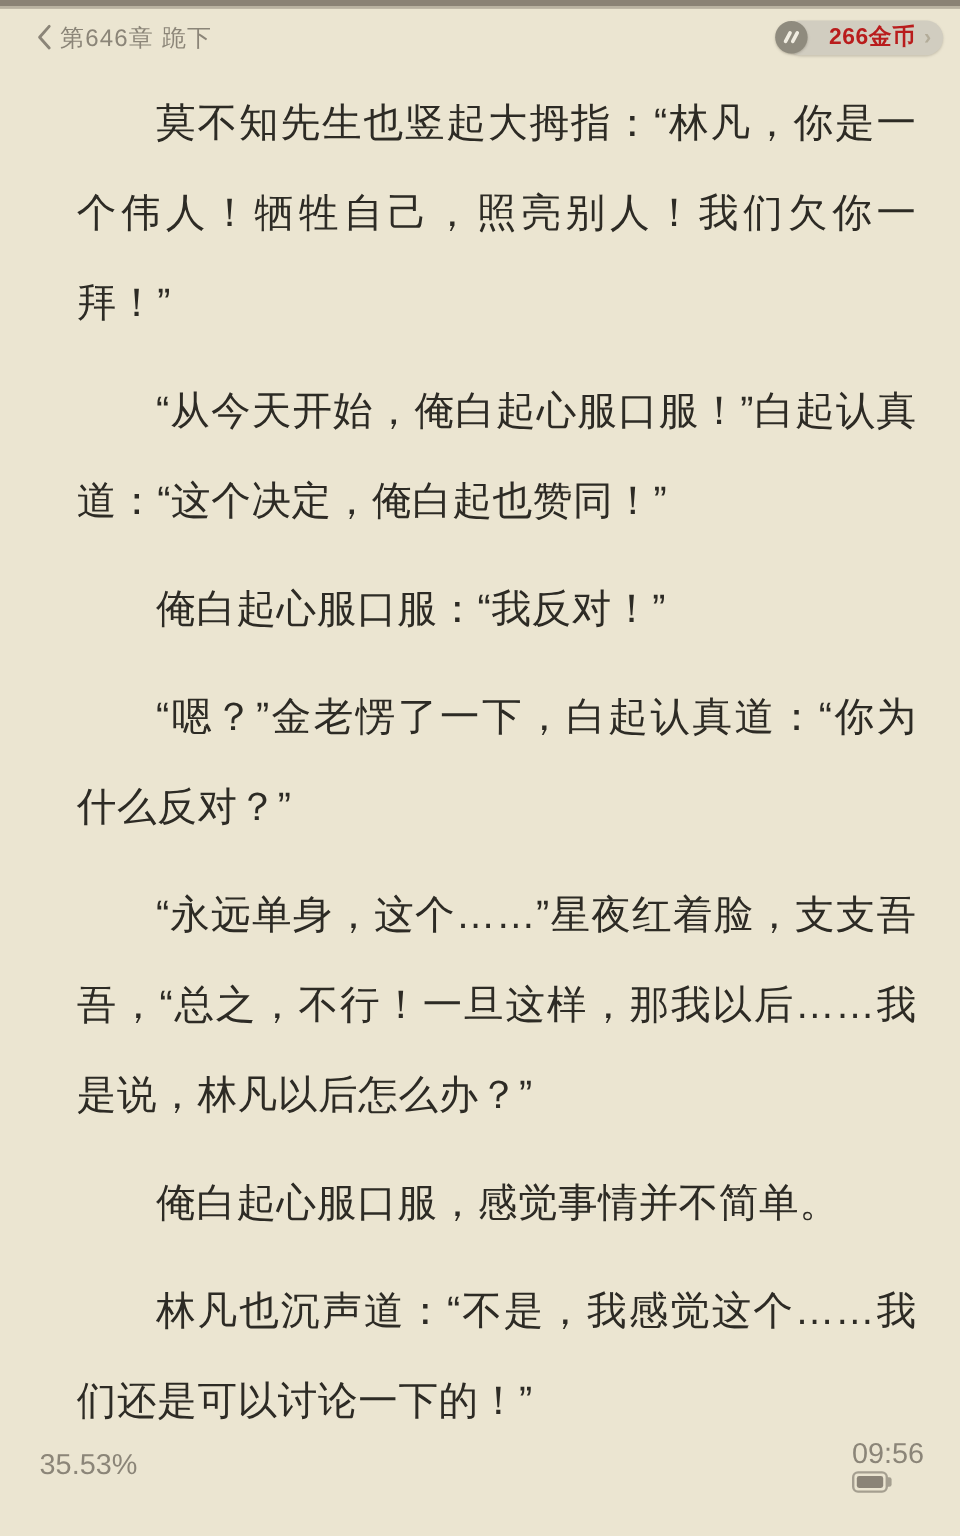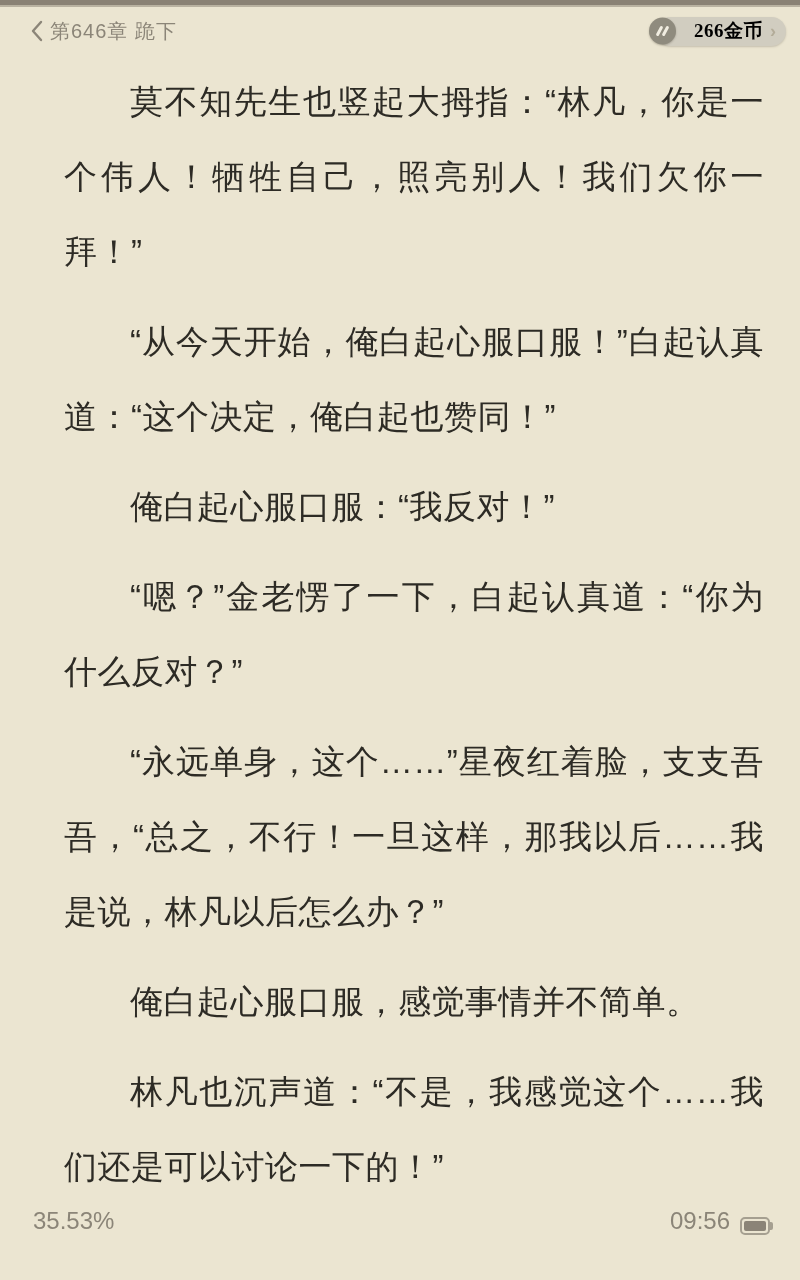--- a/index.html
+++ b/index.html
@@ -74,23 +74,22 @@
     width: 3px; height: 11px;
     background: #f1ede1;
     border-radius: 2px;
     transform: rotate(28deg);
   }
   .coin-slash.s1 { left: 9px; top: 8px; }
   .coin-slash.s2 { left: 15px; top: 8px; }
   .coin-label {
     font-size: 19px;
     font-weight: 700;
-    color: #000000;
+    color: #b91c1c;
     letter-spacing: .5px;
-    font-family: Liberation Serif, serif;
   }
   .coin-chevron {
     margin-left: 7px;
     font-size: 18px;
     font-weight: 700;
     color: #b3ac99;
     line-height: 1;
   }
 
   
@@ -117,22 +116,22 @@
     height: 38px;
     display: flex;
     align-items: center;
     justify-content: space-between;
     padding: 0 30px 0 33px;
     color: #8b8578;
     font-size: 24px;
   }
   .footer-right {
     display: flex;
-    align-items: flex-end;
-    gap: 10px;
+    align-items: flex-start;
+    flex-direction: column;
   }
   .battery-icon {
     position: relative;
     width: 30px; height: 18px;
     border: 2px solid #a59f90;
     border-radius: 5px;
     background: transparent;
   }
   .battery-fill {
     position: absolute;

